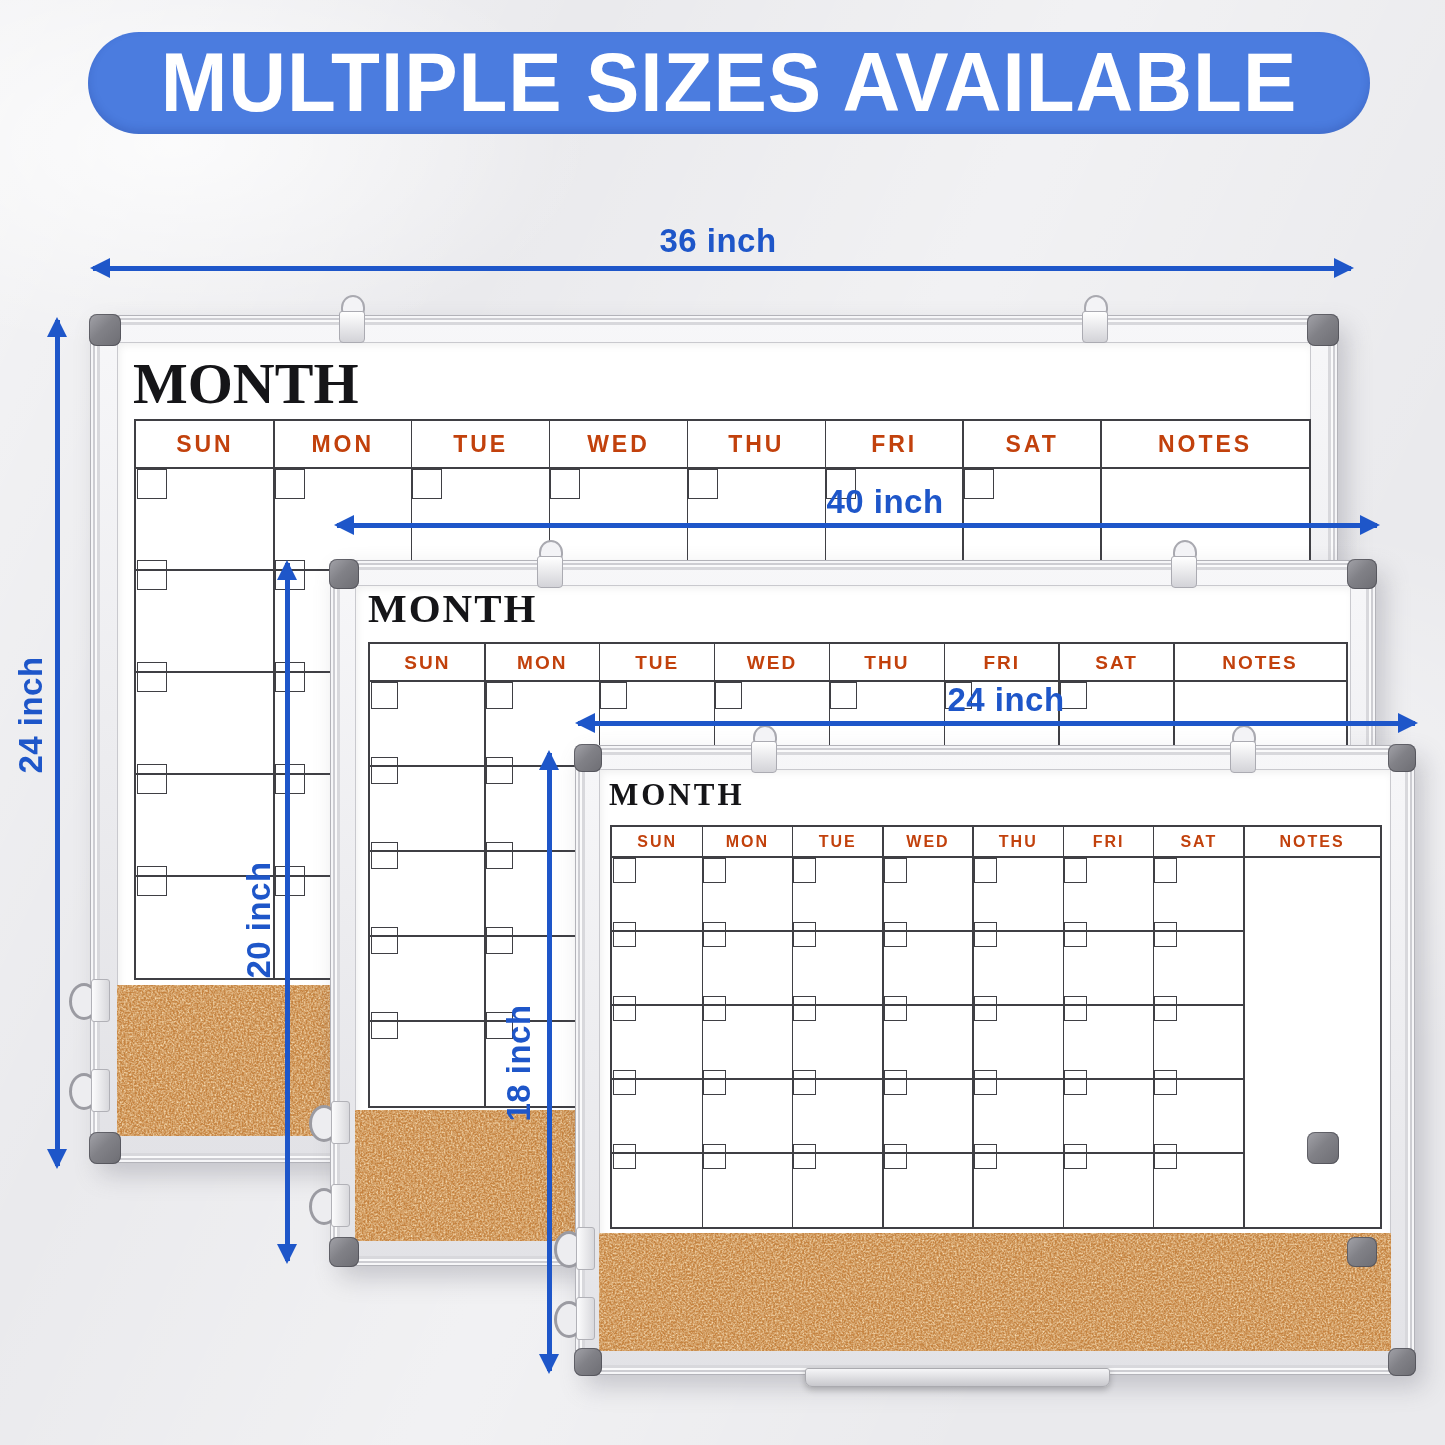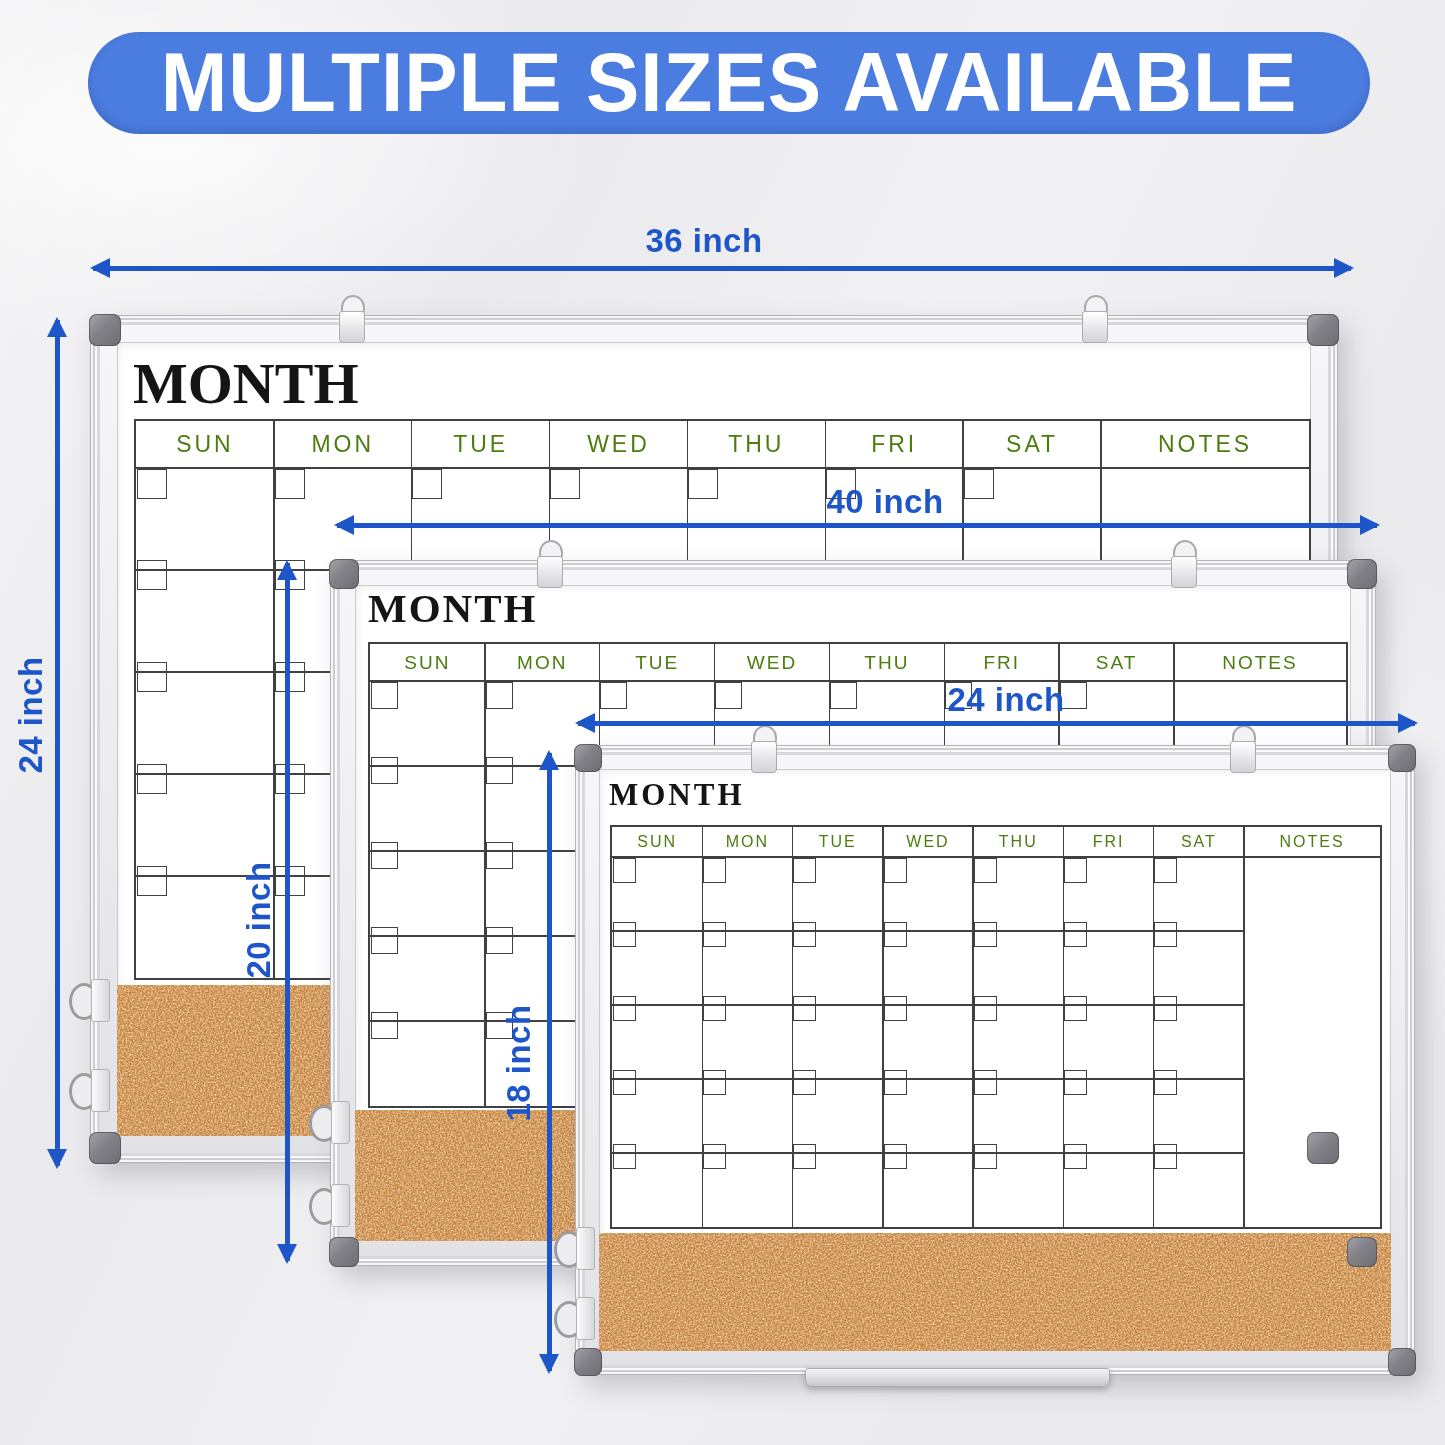--- a/index.html
+++ b/index.html
@@ -41,21 +41,21 @@
   .surface{
     position:absolute;background:#fff;
     box-shadow:inset 0 0 0 1px #c9c9ce, inset 2px 3px 9px rgba(0,0,0,.07);
   }
   .month{
     position:absolute;font-family:"Liberation Serif",serif;font-weight:700;
     color:#151518;line-height:1.05;white-space:nowrap;
   }
   .grid{position:absolute;border:2px solid var(--grid,#3f3f44);box-sizing:border-box;background:#fff;}
   .gline{position:absolute;background:var(--grid,#3f3f44);}
-  .hlabel{position:absolute;text-align:center;color:#4d7c0f;font-weight:400;white-space:nowrap;}
+  .hlabel{position:absolute;text-align:center;color:#c2410c;font-weight:700;white-space:nowrap;}
   .tab{position:absolute;border:1.5px solid var(--grid,#3f3f44);box-sizing:border-box;}
   .cork{position:absolute;overflow:hidden;box-shadow:inset 0 1px 4px rgba(90,45,5,.45);}
   .cork svg{position:absolute;left:0;top:0;width:100%;height:100%;display:block;}
   .cap{
     position:absolute;z-index:4;border-radius:8px;
     background:linear-gradient(135deg,#a4a4aa 0%,#818187 45%,#6d6d73 100%);
     box-shadow:inset 0 0 0 1px rgba(70,70,78,.65);
   }
   .hook{position:absolute;width:32px;height:50px;z-index:6;}
   .hook::before{
@@ -104,21 +104,21 @@
   .dimlab.horz{transform:translateX(-50%);}
 </style>
 </head>
 <body>
 
 <div class="banner">
   <span>MULTIPLE SIZES AVAILABLE</span>
 </div>
 
 <div class="dimh" style="left:93px;top:266px;width:1258px;">
-  <span class="dimlab horz" style="left:611px;top:-44px;">36 inch</span>
+  <span class="dimlab horz" style="left:625px;top:-44px;">36 inch</span>
 </div>
 
 <div class="dimh" style="left:337px;top:523px;width:1040px;">
   <span class="dimlab horz" style="left:548px;top:-40px;">40 inch</span>
 </div>
 
 <div class="dimh" style="left:578px;top:721px;width:837px;">
   <span class="dimlab horz" style="left:428px;top:-40px;">24 inch</span>
 </div>
 

